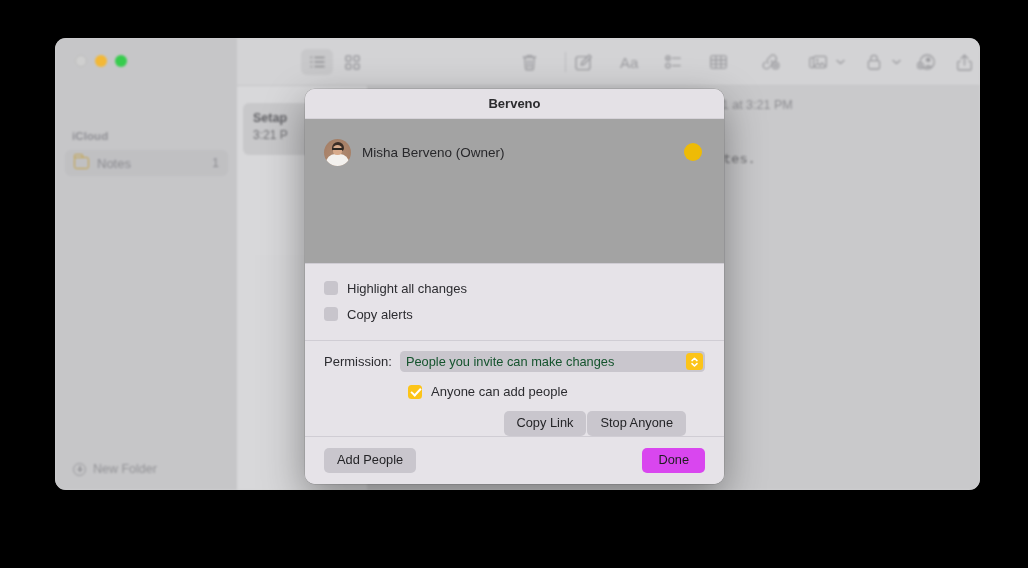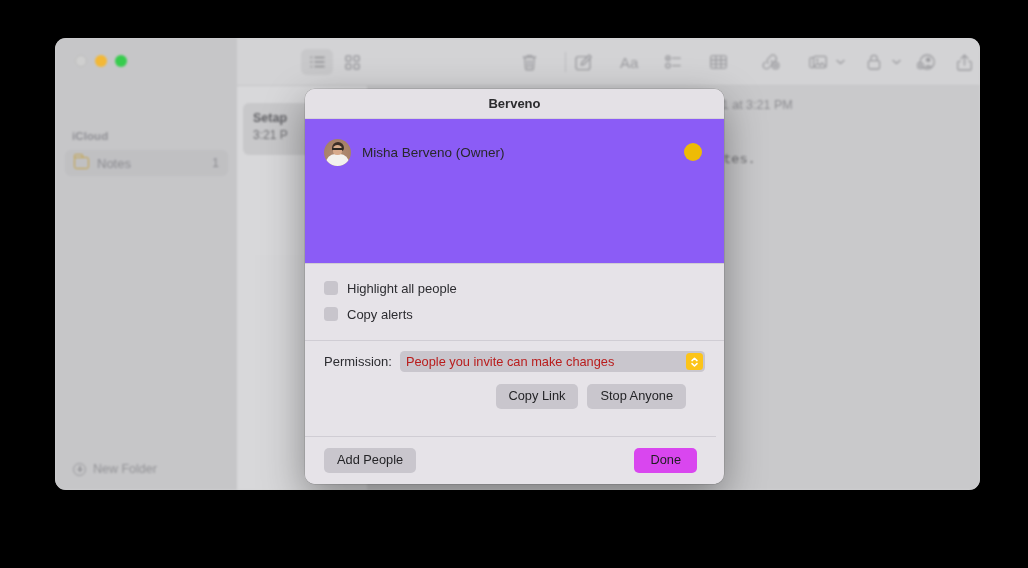--- a/index.html
+++ b/index.html
@@ -151,21 +151,21 @@
   }
   #dialog-titlebar {
     height: 29px;
     background: #e4e1e6;
     display: flex; align-items: center; justify-content: center;
   }
   #dialog-title { font-size: 13px; font-weight: 700; color: #2b2b2e; }
 
   #people-list {
     height: 146px;
-    background: #8b5cf6;
+    background: #a3a3a3;
     border-top: .5px solid #d5d2d8;
     border-bottom: .5px solid #cfccd3;
     padding-top: 12px;
   }
   .person-row {
     display: flex; align-items: center;
     height: 42px; padding: 0 22px 0 19px;
   }
   .avatar {
     width: 27px; height: 27px; border-radius: 50%;
@@ -229,51 +229,51 @@
   .perm-row { display: flex; align-items: center; }
   #permission-label { font-size: 13px; color: #2c2c30; margin-right: 8px; white-space: nowrap; }
   #permission-select {
     flex: 1; height: 21px;
     background: #c9c6cd;
     border-radius: 4.5px;
     display: flex; align-items: center;
     padding: 0 6px;
     position: relative;
   }
-  #permission-value { font-size: 12.8px; color: #b91c1c; }
+  #permission-value { font-size: 12.8px; color: #14532d; }
   #permission-stepper {
     position: absolute; right: 2px; top: 2px;
     width: 17px; height: 17px;
     background: #fcc419; border-radius: 3.5px;
     display: flex; flex-direction: column;
     align-items: center; justify-content: center; gap: 2px;
   }
   #permission-stepper svg { display: block; }
 
   #anyone-row {
     display: flex; align-items: center;
     padding: 12px 0 0 84px;
   }
 
   #action-buttons {
-    display: flex; justify-content: flex-end; gap: 9px;
+    display: flex; justify-content: flex-end; gap: 1px;
     padding: 12px 19px 12px 0;
   }
   .btn {
     font-size: 12.8px; color: #242427;
     background: #c9c6cd;
     border: none; border-radius: 5px;
     padding: 4px 13px 5px;
     font-family: "Liberation Sans", sans-serif;
     line-height: 1.25;
   }
   .btn.primary { background: #d946ef; color: #1e1e20; padding: 4px 16px 5px; }
 
   #footer-bar {
-    position: absolute; left: 0; right: 8px; bottom: 0;
+    position: absolute; left: 0; right: 0; bottom: 0;
     height: 48px;
     background: #e6e3e8;
     border-top: 1px solid #d0cdd4;
     display: flex; align-items: center;
     justify-content: space-between;
     padding: 0 19px;
   }
 </style>
 </head>
 <body>
@@ -446,21 +446,21 @@
           <span class="glasses"></span>
       </span>
       <span class="person-name">Misha Berveno (Owner)</span>
       <span class="status-dot"></span>
     </div>
   </div>
 
   <div id="options-block">
     <div class="opt-row">
       <span class="cb"></span>
-      <span class="opt-label">Highlight all people</span>
+      <span class="opt-label">Highlight all changes</span>
     </div>
     <div class="opt-row">
       <span class="cb"></span>
       <span class="opt-label">Copy alerts</span>
     </div>
   </div>
 
   <div id="divider-1"></div>
 
   <div id="permission-block">
@@ -470,20 +470,24 @@
         <span id="permission-value">People you invite can make changes</span>
         <span id="permission-stepper">
           <svg width="9" height="12" viewBox="0 0 9 12" fill="none" stroke="#ffffff" stroke-width="1.5" stroke-linecap="round" stroke-linejoin="round">
             <path d="M2 4.6L4.5 2.2 7 4.6"></path>
               <path d="M2 7.6l2.5 2.4L7 7.6"></path>
           </svg>
         </span>
       </div>
     </div>
 
+    <div id="anyone-row">
+      <span class="cb checked"></span>
+      <span class="opt-label">Anyone can add people</span>
+    </div>
 
     <div id="action-buttons">
       <button class="btn">Copy Link</button>
       <button class="btn">Stop Anyone</button>
     </div>
   </div>
 
   <div id="footer-bar">
     <button class="btn">Add People</button>
     <button class="btn primary">Done</button>

